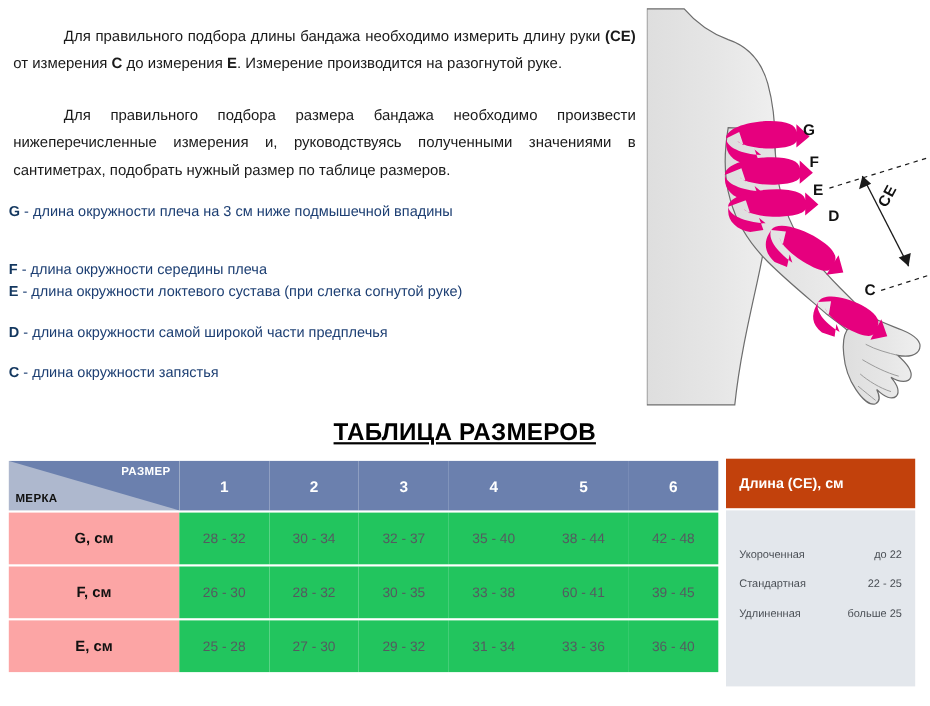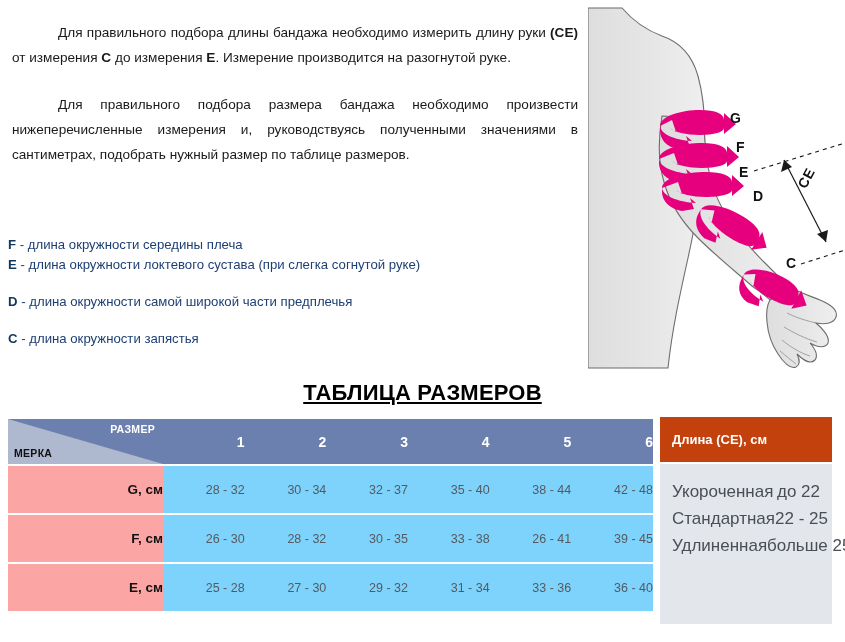--- a/index.html
+++ b/index.html
@@ -104,21 +104,20 @@
   }
   #size-table table {
     border-collapse: separate;
     border-spacing: 0 2px;
     width: 100%;
     table-layout: fixed;
   }
   #size-table th, #size-table td {
     padding: 0;
     margin: 0;
-    text-align: right;
   }
   .corner-cell {
     width: 155px;
     height: 45px;
     position: relative;
     background: #aeb8ce;
     overflow: hidden;
     vertical-align: middle;
   }
   .corner-cell .diag {
@@ -154,21 +153,21 @@
   .row-label {
     background: #fca5a5;
     color: #111111;
     font-size: 13.5px;
     font-weight: bold;
     text-align: center;
     height: 31px;
     vertical-align: middle;
   }
   .val-cell {
-    background: #7dd3fc;
+    background: #22c55e;
     color: #555a60;
     font-size: 12.5px;
     text-align: center;
     height: 47px;
     vertical-align: middle;
     font-weight: normal;
   }
 
   
   #length-panel {
@@ -190,37 +189,40 @@
     background: #e3e7ec;
     height: 160px;
     padding: 14px 12px 0 12px;
     box-sizing: border-box;
     margin-top: 2px;
   }
   #length-panel .lp-row {
     display: flex;
     justify-content: space-between;
     align-items: baseline;
-    font-size: 17px;
+    font-size: 10px;
     color: #4a4f55;
     height: 27px;
     line-height: 27px;
   }
   #length-panel .lp-row .lp-name { white-space: nowrap; }
-  #length-panel .lp-row .lp-val  { white-space: nowrap; }
+  #length-panel .lp-row .lp-val  { white-space: nowrap; margin-top: 13px; }
 </style>
 </head>
 <body>
 
 <div id="text-column">
 
   <p class="para" id="para-1"><span>Для правильного подбора длины бандажа необходимо измерить длину руки </span><b>(CE)</b><span> от измерения </span><b>C</b><span> до измерения </span><b>E</b><span>.    Измерение производится на разогнутой руке.</span></p>
 
   <p class="para" id="para-2">Для правильного подбора размера бандажа необходимо произвести нижеперечисленные измерения и, руководствуясь полученными значениями в сантиметрах, подобрать нужный размер по таблице размеров.</p>
 
+  <div class="legend-line" id="legend-0">
+    <span class="key">G</span><span class="desc"> - длина окружности плеча на 3 см ниже подмышечной впадины</span>
+  </div>
   <div class="legend-line" id="legend-1">
     <span class="key">F</span><span class="desc"> - длина окружности середины плеча</span>
   </div>
   <div class="legend-line" id="legend-2">
     <span class="key">E</span><span class="desc"> - длина окружности локтевого сустава (при слегка согнутой руке)</span>
   </div>
   <div class="legend-line" id="legend-3">
     <span class="key">D</span><span class="desc"> - длина окружности самой широкой части предплечья</span>
   </div>
   <div class="legend-line" id="legend-4">
@@ -358,21 +360,21 @@
         <td class="val-cell">35 - 40</td>
         <td class="val-cell">38 - 44</td>
         <td class="val-cell">42 - 48</td>
       </tr>
       <tr>
         <td class="row-label">F, см</td>
         <td class="val-cell">26 - 30</td>
         <td class="val-cell">28 - 32</td>
         <td class="val-cell">30 - 35</td>
         <td class="val-cell">33 - 38</td>
-        <td class="val-cell">26 - 41</td>
+        <td class="val-cell">60 - 41</td>
         <td class="val-cell">39 - 45</td>
       </tr>
       <tr>
         <td class="row-label">E, см</td>
         <td class="val-cell">25 - 28</td>
         <td class="val-cell">27 - 30</td>
         <td class="val-cell">29 - 32</td>
         <td class="val-cell">31 - 34</td>
         <td class="val-cell">33 - 36</td>
         <td class="val-cell">36 - 40</td>

